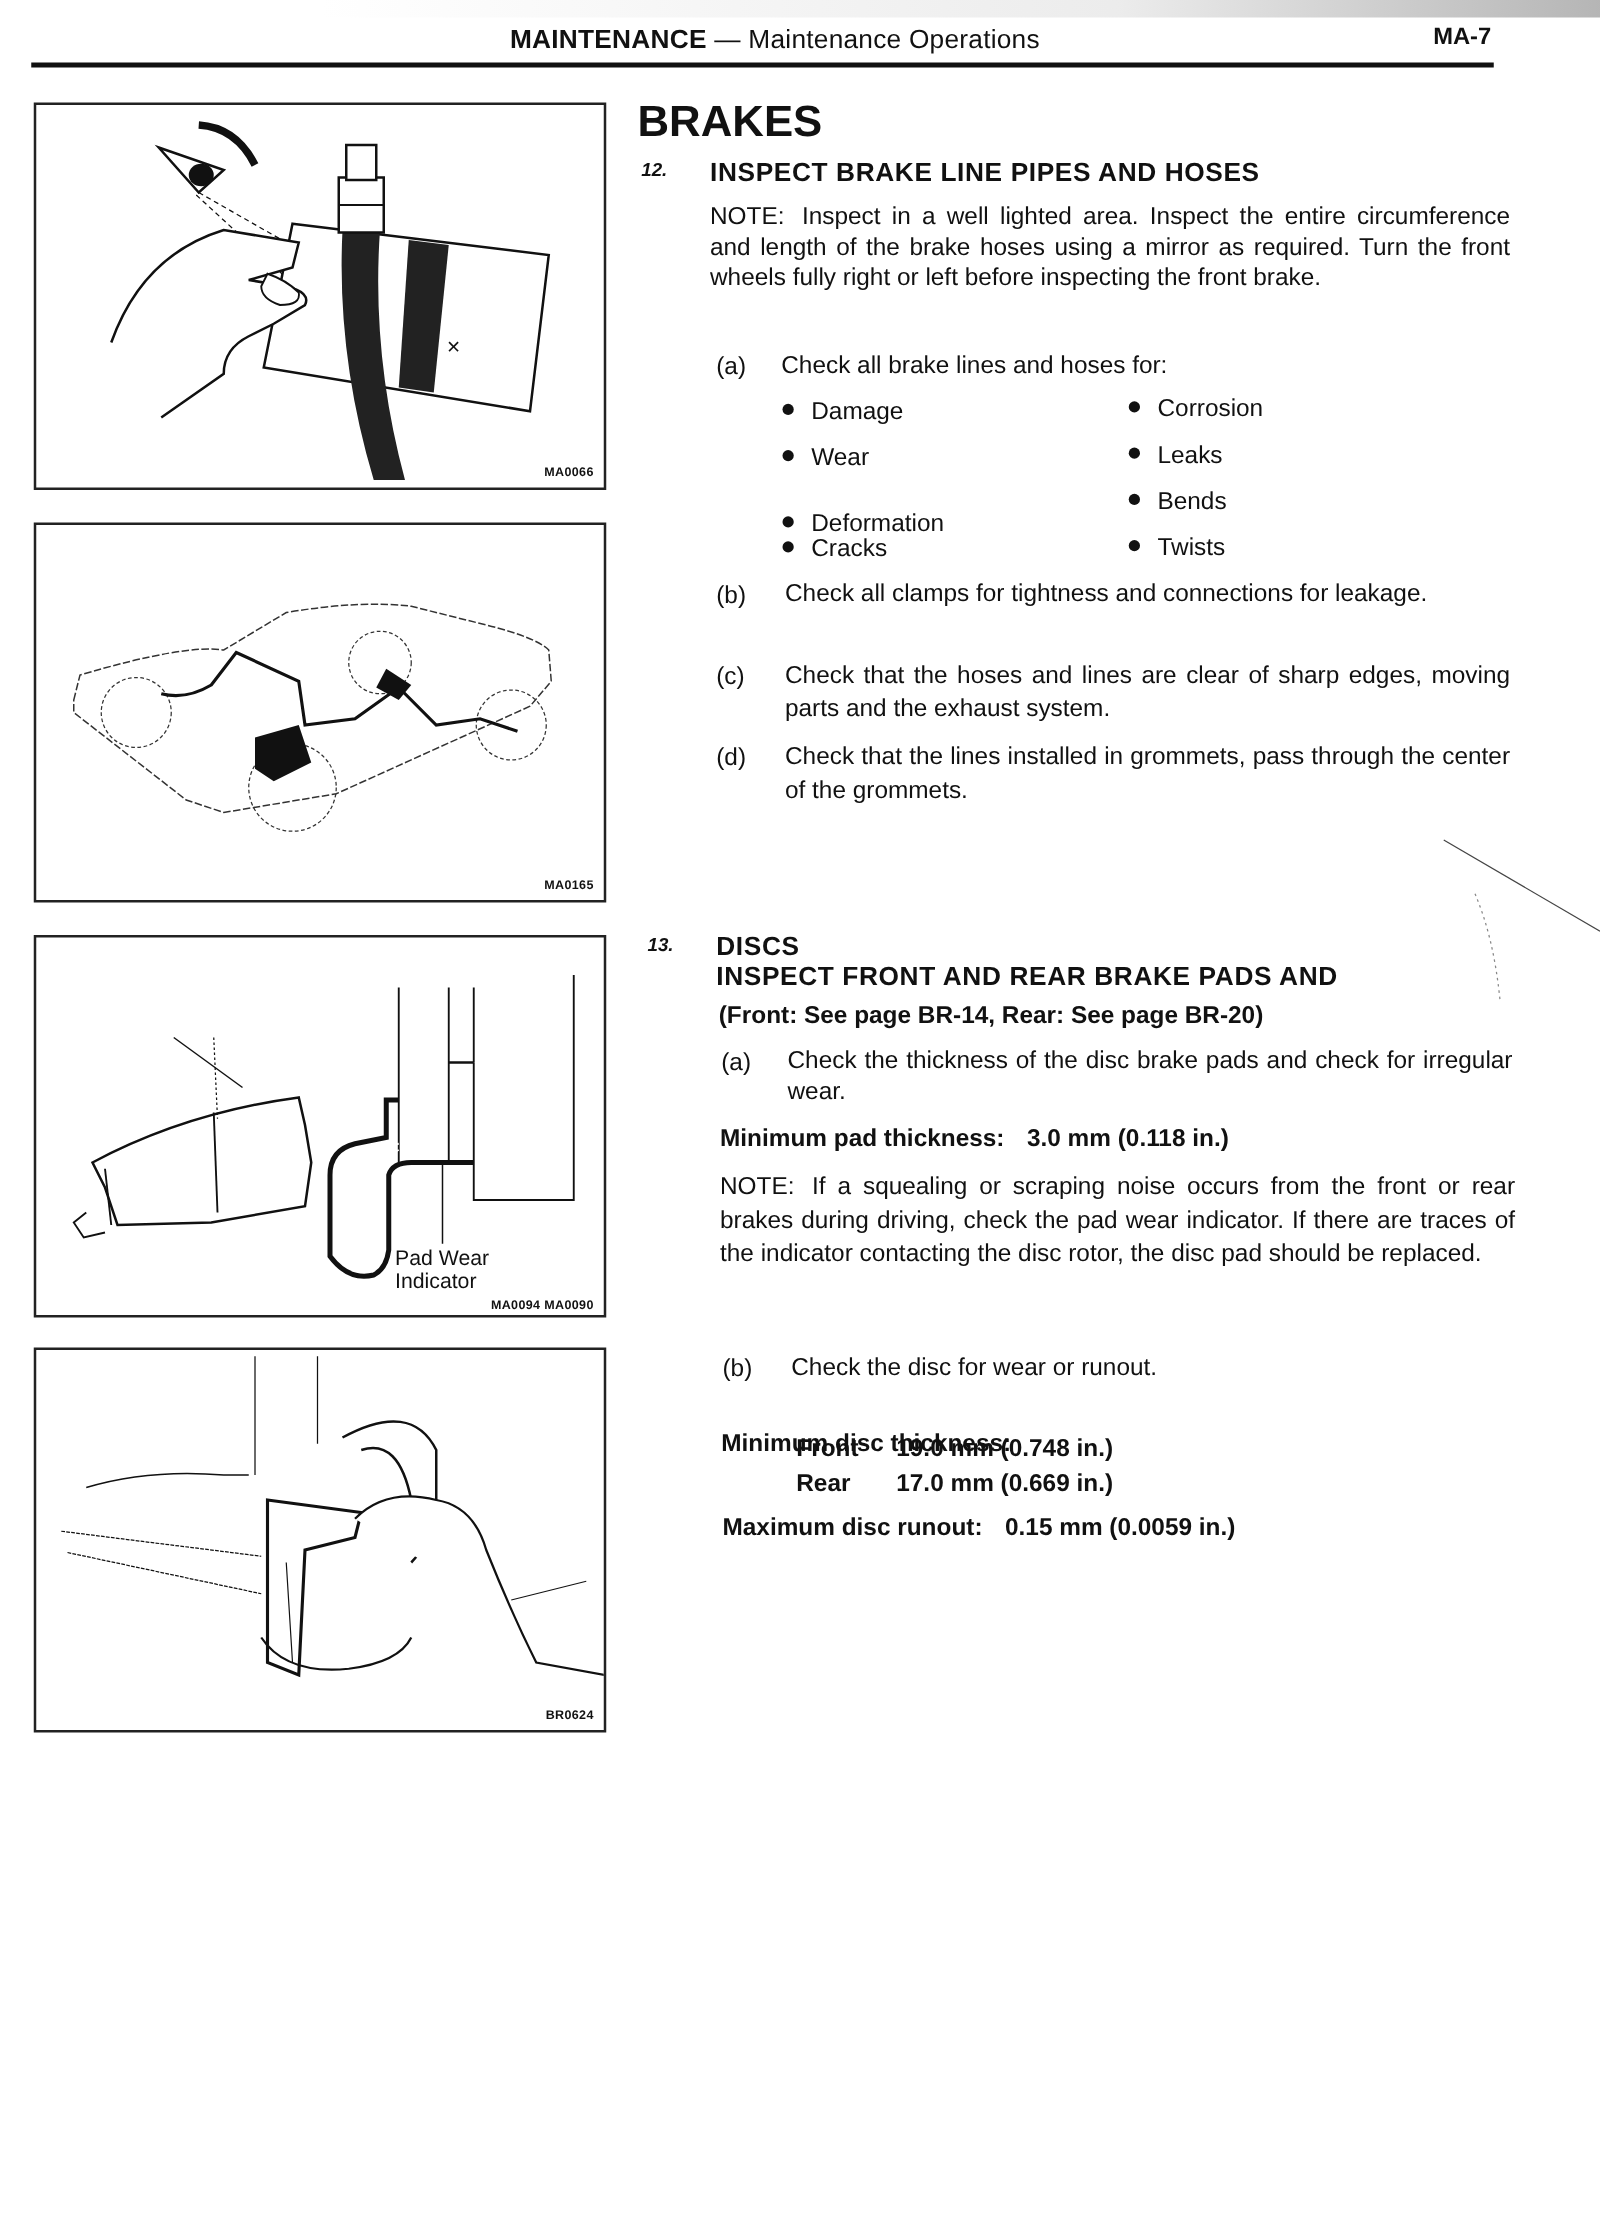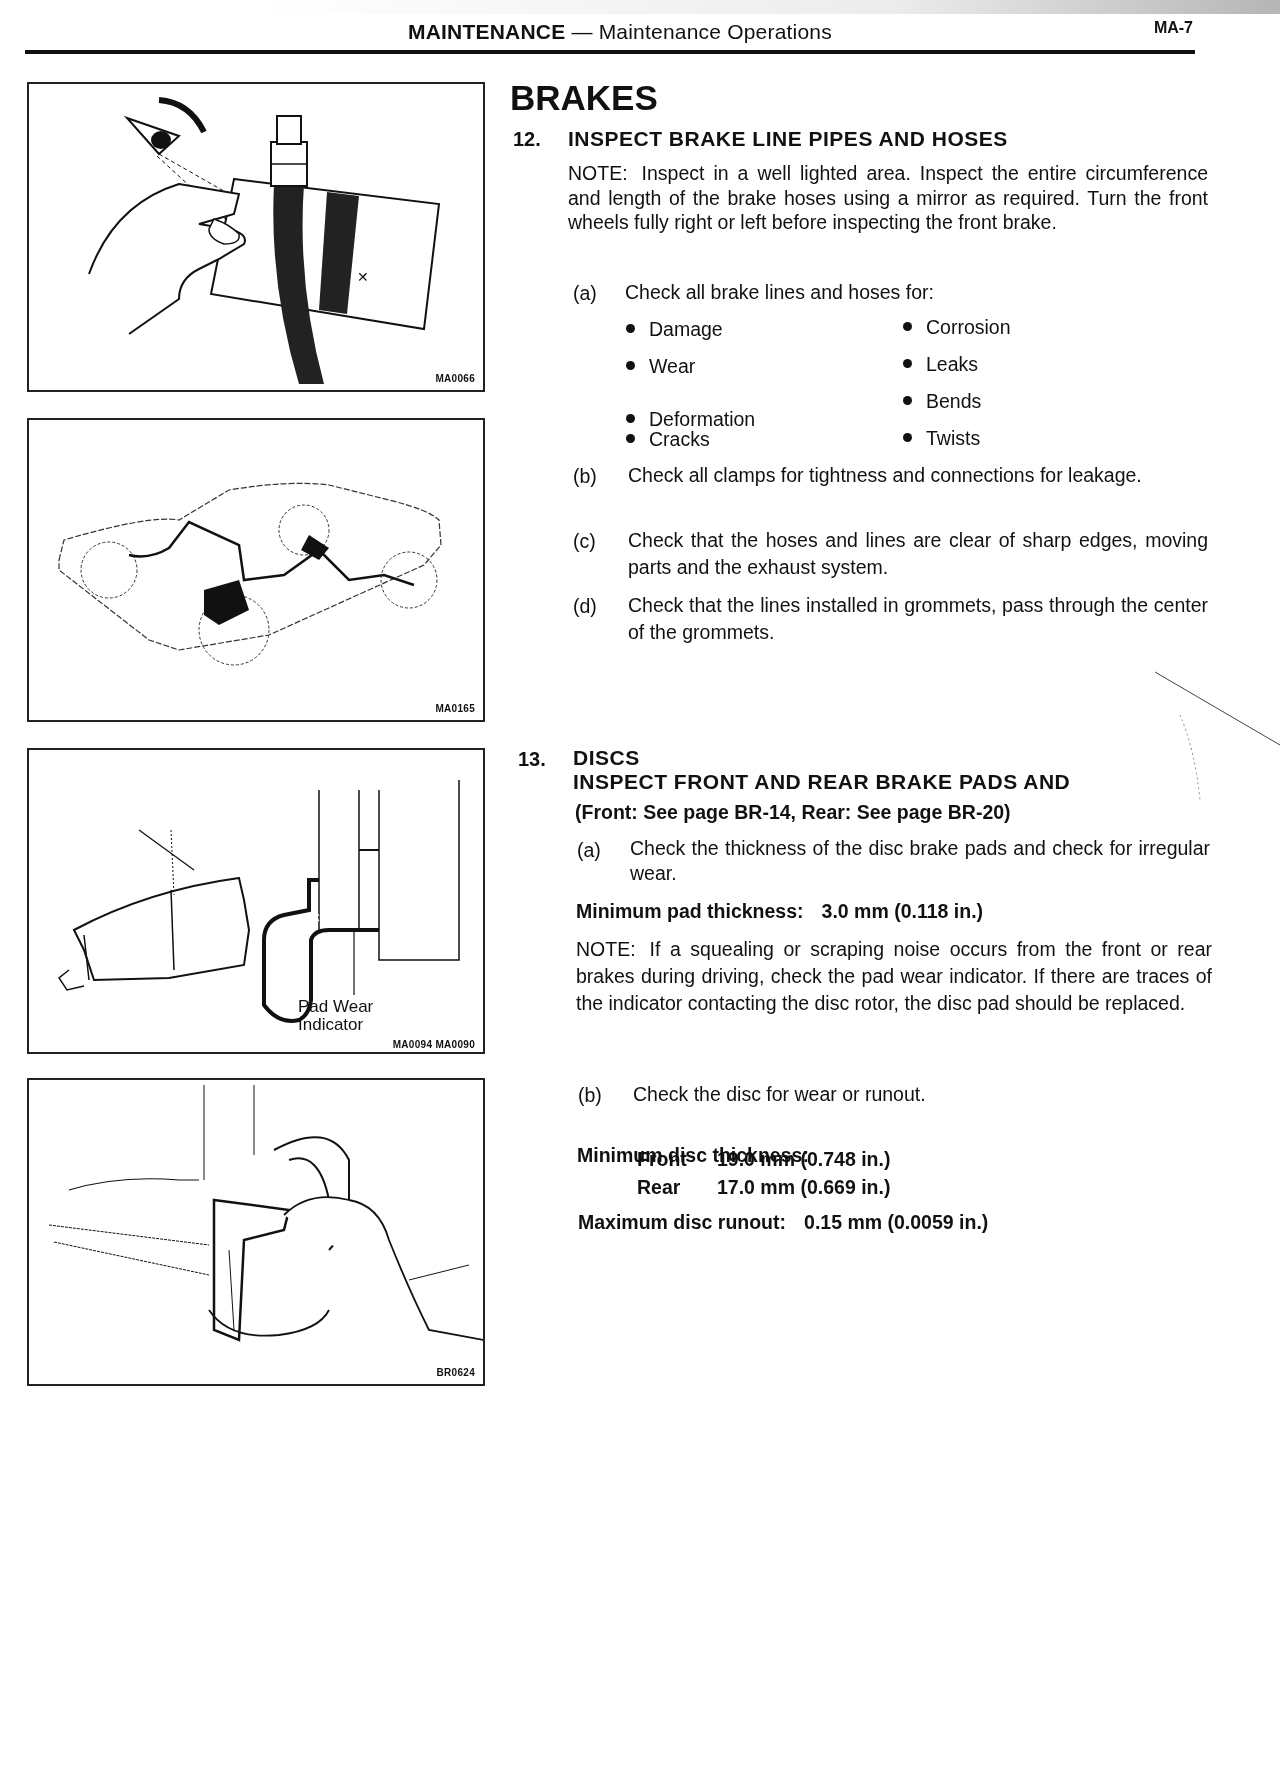--- a/index.html
+++ b/index.html
@@ -12,35 +12,35 @@
     background: linear-gradient(90deg, rgba(255,255,255,0) 20%, rgba(200,200,200,0.35) 70%, rgba(150,150,150,0.7) 100%);
   }
   .header {
     position: absolute; left: 25px; top: 14px; width: 1170px; height: 36px;
     border-bottom: 4px solid #111;
   }
   .header-title {
     position: absolute; left: 335px; top: 6px; font-size: 21px; letter-spacing: 0.2px; margin-left: 48px;
   }
   .header-title b { font-weight: bold; }
-  .header-page { position: absolute; right: 2px; top: 5px; font-size: 16px; font-weight: bold; }
+  .header-page { position: absolute; right: 2px; top: 5px; font-size: 19px; font-weight: bold; }
 
   .fig {
     position: absolute; left: 27px; width: 454px; border: 2px solid #222; background: #fff;
   }
   .fig svg { position: absolute; left: 0; top: 0; }
   .fig-code {
     position: absolute; right: 8px; bottom: 6px; font-size: 10px; font-weight: bold; letter-spacing: 0.3px;
   }
   .fig-label { position: absolute; font-size: 17px; line-height: 18px; }
   .section-title { position: absolute; left: 510px; top: 78px; font-size: 35px; font-weight: bold; }
   .step-head {
     position: absolute; font-size: 21px; font-weight: bold; letter-spacing: 0.5px;
   }
-  .step-num { position: absolute; font-size: 20px; font-weight: bold; }
+  .step-num { position: absolute; font-size: 15px; font-weight: bold; font-style: italic; }
   .para { position: absolute; font-size: 19.5px; line-height: 24.5px; text-align: justify; }
   .para .note-label { margin-right: 14px; }
   .sub-letter { position: absolute; font-size: 19.5px; }
   .sub-text { position: absolute; font-size: 19.5px; line-height: 27px; text-align: justify; }
   .bullet { position: absolute; font-size: 19.5px; }
   .bullet .dot { display: inline-block; width: 9px; height: 9px; border-radius: 50%; background: #111; margin-right: 14px; vertical-align: middle; position: relative; top: -2px; }
   .spec { position: absolute; font-size: 19.5px; font-weight: bold; }
   .spec .val { margin-left: 18px; }
   .ref { position: absolute; font-size: 19.5px; font-weight: bold; }
 </style>
@@ -110,21 +110,21 @@
 
     <line x1="290" y1="40" x2="290" y2="180" stroke="#111" stroke-width="1.5"></line>
     <line x1="330" y1="40" x2="330" y2="180" stroke="#111" stroke-width="1.5"></line>
     <line x1="350" y1="40" x2="350" y2="100" stroke="#111" stroke-width="1.5"></line>
     <line x1="330" y1="100" x2="350" y2="100" stroke="#111" stroke-width="2"></line>
     <path d="M350 100 L350 210 L430 210 L430 30" fill="none" stroke="#111" stroke-width="1.5"></path>
     <path d="M290 130 L280 130 L280 160 L255 165 Q235 170 235 190 L235 255 Q250 275 270 270 Q280 265 282 250 L282 190 Q285 180 300 180 L350 180" fill="none" stroke="#111" stroke-width="4"></path>
     <path d="M290 165 L260 170 Q243 176 243 195 L243 252 Q256 266 272 258 L275 190 Q278 175 290 170" fill="none" stroke="#fff" stroke-width="1.5"></path>
     <line x1="325" y1="182" x2="325" y2="245" stroke="#111" stroke-width="1.2"></line>
   </svg>
-  <div class="fig-label" style="left:269px;top:248px;">
+  <div class="fig-label" style="left:287px;top:248px;">
     <div>Pad Wear</div>
     <div>Indicator</div>
   </div>
   <div class="fig-code" style="bottom:2px;">MA0094 MA0090</div>
 </div>
 
 <div class="fig" style="top:1078px;height:304px;">
   <svg width="454" height="304" viewBox="0 0 454 304">
     <line x1="175" y1="5" x2="175" y2="100" stroke="#111" stroke-width="1"></line>
     <line x1="225" y1="5" x2="225" y2="75" stroke="#111" stroke-width="1"></line>

